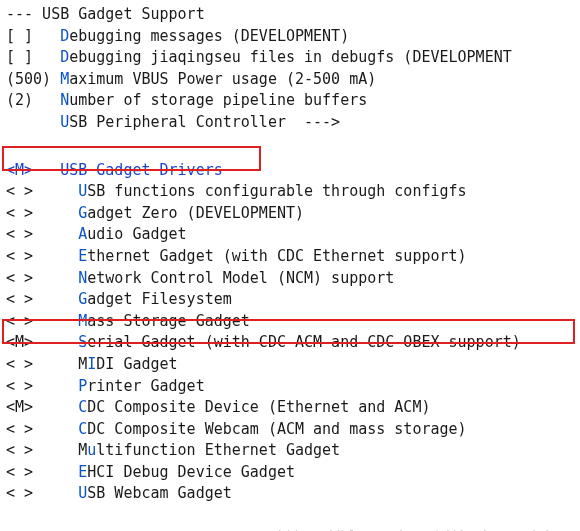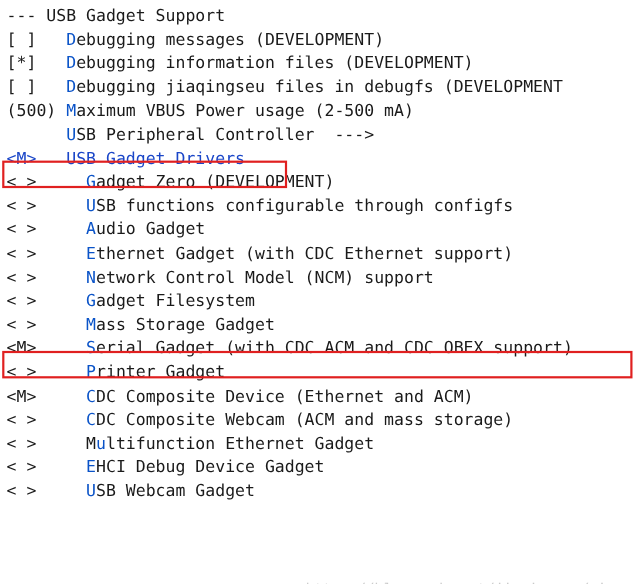--- a/index.html
+++ b/index.html
@@ -27,20 +27,21 @@
     line-height: 21.6px;
     white-space: pre;
     color: #1a1a1a;
     letter-spacing: 0px;
   }
   .row .sel {
     color: #0a53c8;
   }
   .row.highlight {
     color: #1a46c8;
+    margin-top: 26px;
   }
   .row.highlight .sel {
     color: #1a46c8;
   }
   .title {
     color: #1a1a1a;
     font-weight: normal;
   }
   
   .redbox {
@@ -72,33 +73,34 @@
   }
 </style>
 </head>
 <body>
 
 <div id="screen">
 
   <div class="menu">
       <div class="row title"><span></span><span></span><span class="sel"></span><span>--- USB Gadget Support</span></div>
       <div class="row"><span>[ ]</span><span>   </span><span class="sel">D</span><span>ebugging messages (DEVELOPMENT)</span></div>
-      <div class="row"><span>[*]</span><span>   </span><span class="sel">D</span><span>ebugging information files (DEVELOPMENT)</span></div>
       <div class="row"><span>[ ]</span><span>   </span><span class="sel">D</span><span>ebugging jiaqingseu files in debugfs (DEVELOPMENT</span></div>
       <div class="row"><span>(500)</span><span> </span><span class="sel">M</span><span>aximum VBUS Power usage (2-500 mA)</span></div>
+      <div class="row"><span>(2)</span><span>   </span><span class="sel">N</span><span>umber of storage pipeline buffers</span></div>
       <div class="row"><span>   </span><span>   </span><span class="sel">U</span><span>SB Peripheral Controller  ---&gt;</span></div>
       <div class="row highlight"><span>&lt;M&gt;</span><span>   </span><span class="sel">U</span><span>SB Gadget Drivers</span></div>
+      <div class="row"><span>&lt; &gt;</span><span>     </span><span class="sel">U</span><span>SB functions configurable through configfs</span></div>
       <div class="row"><span>&lt; &gt;</span><span>     </span><span class="sel">G</span><span>adget Zero (DEVELOPMENT)</span></div>
-      <div class="row"><span>&lt; &gt;</span><span>     </span><span class="sel">U</span><span>SB functions configurable through configfs</span></div>
       <div class="row"><span>&lt; &gt;</span><span>     </span><span class="sel">A</span><span>udio Gadget</span></div>
       <div class="row"><span>&lt; &gt;</span><span>     </span><span class="sel">E</span><span>thernet Gadget (with CDC Ethernet support)</span></div>
       <div class="row"><span>&lt; &gt;</span><span>     </span><span class="sel">N</span><span>etwork Control Model (NCM) support</span></div>
       <div class="row"><span>&lt; &gt;</span><span>     </span><span class="sel">G</span><span>adget Filesystem</span></div>
       <div class="row"><span>&lt; &gt;</span><span>     </span><span class="sel">M</span><span>ass Storage Gadget</span></div>
       <div class="row"><span>&lt;M&gt;</span><span>     </span><span class="sel">S</span><span>erial Gadget (with CDC ACM and CDC OBEX support)</span></div>
+      <div class="row"><span>&lt; &gt;</span><span>     M</span><span class="sel">I</span><span>DI Gadget</span></div>
       <div class="row"><span>&lt; &gt;</span><span>     </span><span class="sel">P</span><span>rinter Gadget</span></div>
       <div class="row"><span>&lt;M&gt;</span><span>     </span><span class="sel">C</span><span>DC Composite Device (Ethernet and ACM)</span></div>
       <div class="row"><span>&lt; &gt;</span><span>     </span><span class="sel">C</span><span>DC Composite Webcam (ACM and mass storage)</span></div>
       <div class="row"><span>&lt; &gt;</span><span>     M</span><span class="sel">u</span><span>ltifunction Ethernet Gadget</span></div>
       <div class="row"><span>&lt; &gt;</span><span>     </span><span class="sel">E</span><span>HCI Debug Device Gadget</span></div>
       <div class="row"><span>&lt; &gt;</span><span>     </span><span class="sel">U</span><span>SB Webcam Gadget</span></div>
     </div>
 
   <div class="redbox" id="box-gadget-drivers"></div>
   <div class="redbox" id="box-serial-gadget"></div>

